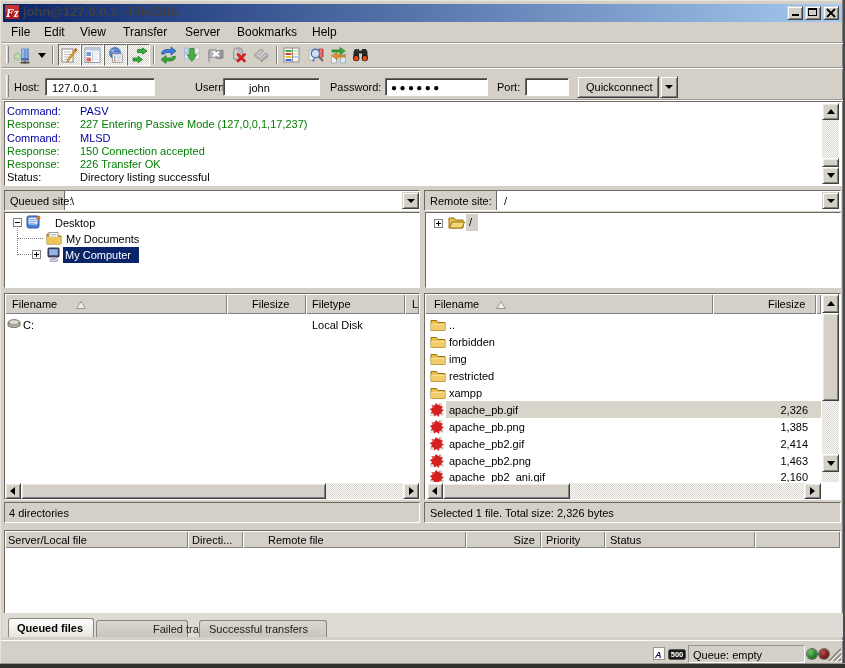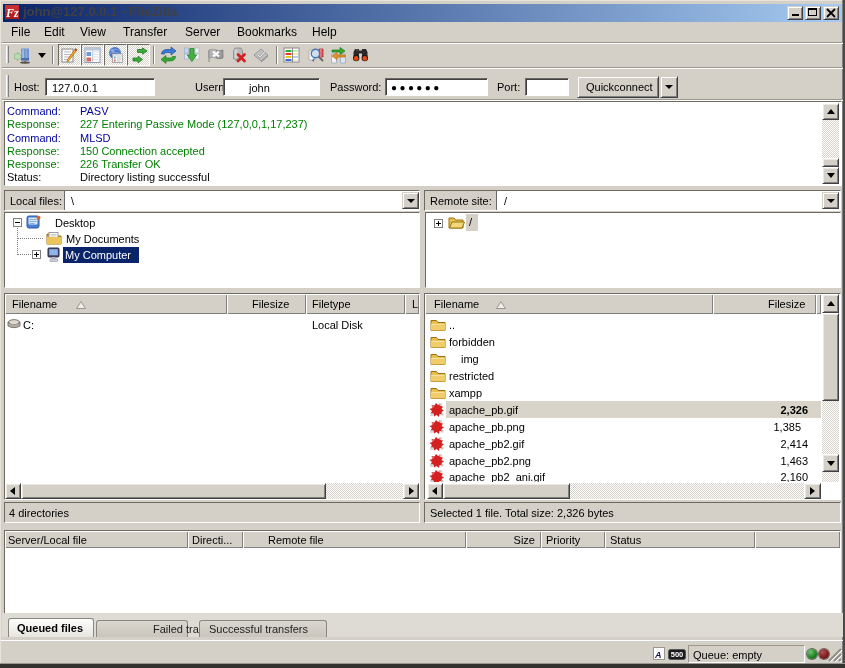--- a/index.html
+++ b/index.html
@@ -215,21 +215,21 @@
 
 <div class="abs checker" style="left:822px;top:103px;width:17px;height:81px;"></div>
 <div class="abs sb-thumb" style="left:822px;top:103px;width:17px;height:17px;"></div>
 <div class="arr" style="left:827px;top:109px;border-left:4px solid transparent;border-right:4px solid transparent;border-bottom:5px solid #000;"></div>
 <div class="abs sb-thumb" style="left:822px;top:158px;width:17px;height:9px;"></div>
 <div class="abs sb-thumb" style="left:822px;top:167px;width:17px;height:17px;"></div>
 <div class="arr" style="left:827px;top:173px;border-left:4px solid transparent;border-right:4px solid transparent;border-top:5px solid #000;"></div>
 
 <div class="abs" style="left:4px;top:190px;width:416px;height:21px;border:1px solid;border-color:#6e6a62 #fff #fff #6e6a62;background:#d4d0c8;"></div>
 <div class="abs" style="left:64px;top:191px;width:355px;height:19px;background:#fff;border-left:1px solid #6a6a6a;"></div>
-<div class="txt" style="left:10px;top:195px;">Local files:</div>
+<div class="txt" style="left:10px;top:195px;">Queued site:</div>
 <div class="txt" style="left:71px;top:195px;">\</div>
 <div class="abs btn3d" style="left:402px;top:192px;width:17px;height:17px;"></div>
 <div class="arr" style="left:407px;top:199px;border-left:4px solid transparent;border-right:4px solid transparent;border-top:4px solid #000;"></div>
 <div class="abs" style="left:424px;top:190px;width:417px;height:21px;border:1px solid;border-color:#6e6a62 #fff #fff #6e6a62;background:#d4d0c8;"></div>
 <div class="abs" style="left:496px;top:191px;width:344px;height:19px;background:#fff;border-left:1px solid #6a6a6a;"></div>
 <div class="txt" style="left:430px;top:195px;">Remote site:</div>
 <div class="txt" style="left:504px;top:195px;">/</div>
 <div class="abs btn3d" style="left:822px;top:192px;width:17px;height:17px;"></div>
 <div class="arr" style="left:827px;top:199px;border-left:4px solid transparent;border-right:4px solid transparent;border-top:4px solid #000;"></div>
 
@@ -340,39 +340,39 @@
       <use href="#fold"></use>
     </svg>
     <div class="txt" style="left:24px;top:5px;">..</div>
  <svg class="abs" style="left:5px;top:20px;" width="16" height="15" viewBox="0 0 16 15">
       <use href="#fold"></use>
     </svg>
     <div class="txt" style="left:24px;top:22px;">forbidden</div>
  <svg class="abs" style="left:5px;top:37px;" width="16" height="15" viewBox="0 0 16 15">
       <use href="#fold"></use>
     </svg>
-    <div class="txt" style="left:36px;top:39px;text-align:right;">img</div>
+    <div class="txt" style="left:24px;top:39px;text-align:right;">img</div>
  <svg class="abs" style="left:5px;top:54px;" width="16" height="15" viewBox="0 0 16 15">
       <use href="#fold"></use>
     </svg>
     <div class="txt" style="left:24px;top:56px;">restricted</div>
  <svg class="abs" style="left:5px;top:71px;" width="16" height="15" viewBox="0 0 16 15">
       <use href="#fold"></use>
     </svg>
     <div class="txt" style="left:24px;top:73px;">xampp</div>
  <svg class="abs" style="left:4px;top:88px;" width="16" height="16" viewBox="0 0 16 16">
       <use href="#redf"></use>
     </svg>
     <div class="txt" style="left:24px;top:90px;">apache_pb.gif</div>
-    <div class="txt" style="left:283px;top:90px;width:100px;text-align:right;font-weight:bold;">2,326</div>
+    <div class="txt" style="left:283px;top:90px;width:100px;text-align:right;">2,326</div>
  <svg class="abs" style="left:4px;top:105px;" width="16" height="16" viewBox="0 0 16 16">
       <use href="#redf"></use>
     </svg>
     <div class="txt" style="left:24px;top:107px;">apache_pb.png</div>
-    <div class="txt" style="left:276px;top:107px;width:100px;text-align:right;">1,385</div>
+    <div class="txt" style="left:283px;top:107px;width:100px;text-align:right;">1,385</div>
  <svg class="abs" style="left:4px;top:122px;" width="16" height="16" viewBox="0 0 16 16">
       <use href="#redf"></use>
     </svg>
     <div class="txt" style="left:24px;top:124px;">apache_pb2.gif</div>
     <div class="txt" style="left:283px;top:124px;width:100px;text-align:right;">2,414</div>
  <svg class="abs" style="left:4px;top:139px;" width="16" height="16" viewBox="0 0 16 16">
       <use href="#redf"></use>
     </svg>
     <div class="txt" style="left:24px;top:141px;">apache_pb2.png</div>
     <div class="txt" style="left:283px;top:141px;width:100px;text-align:right;">1,463</div>

